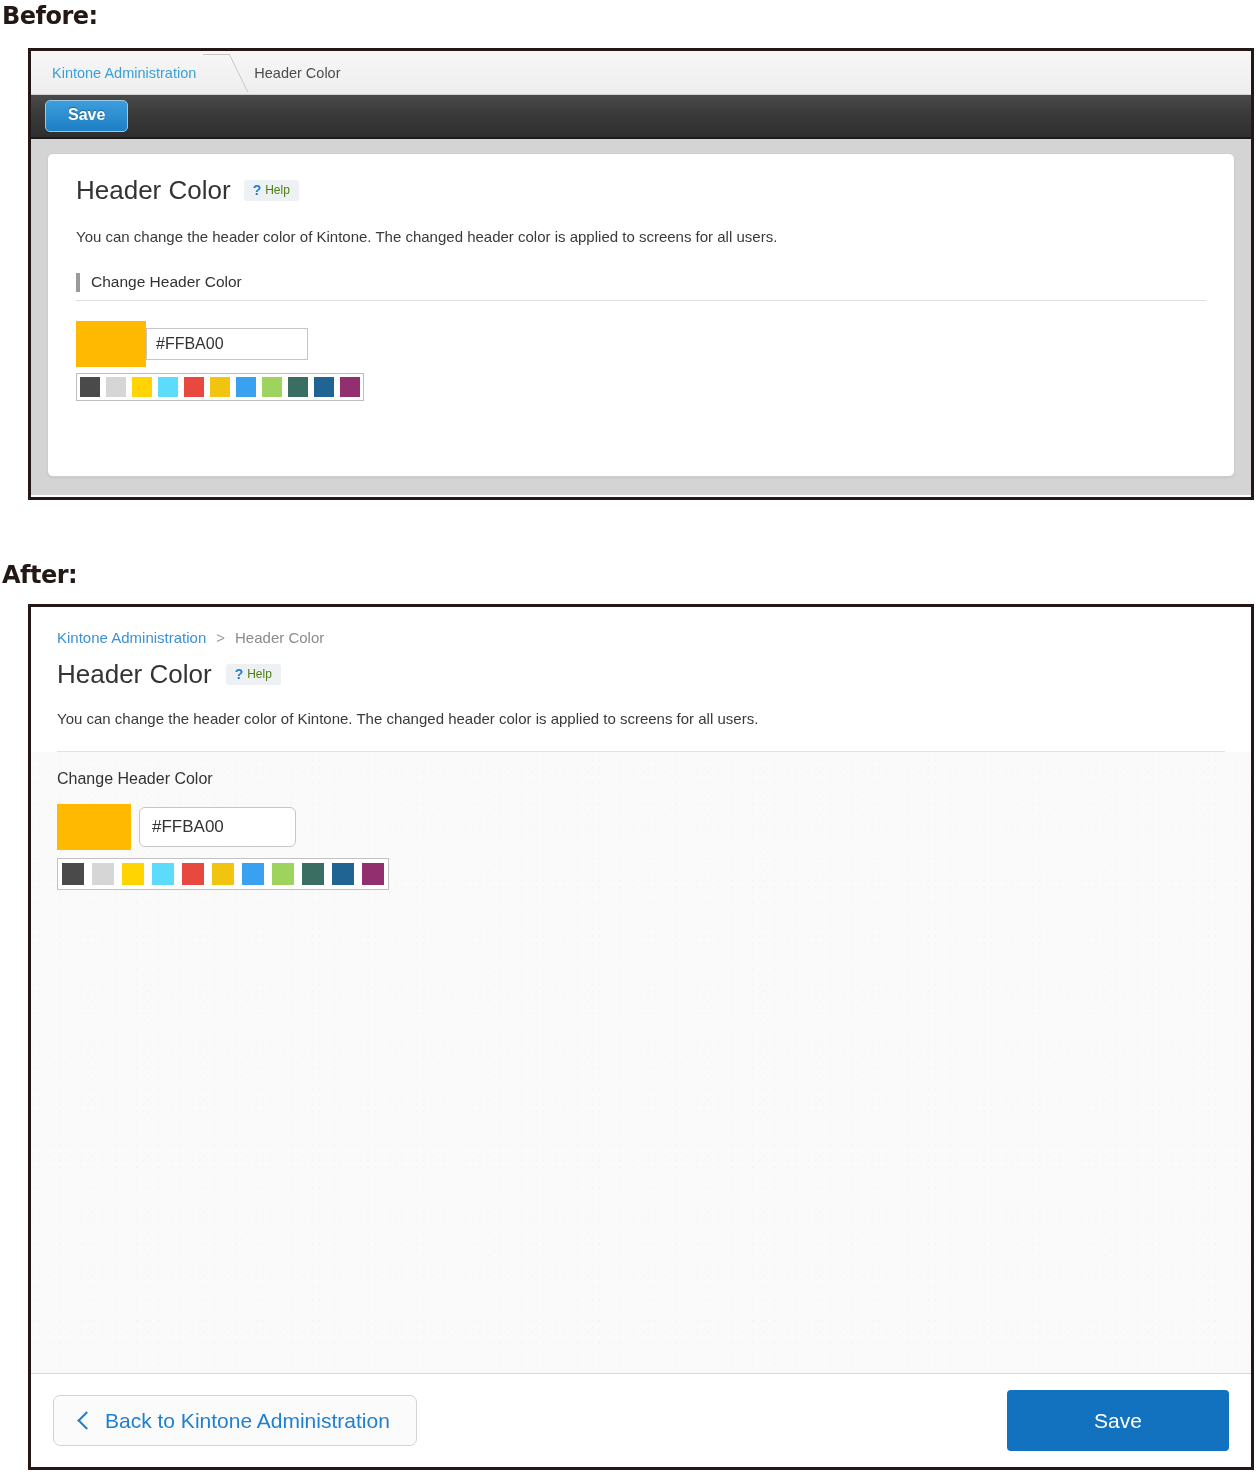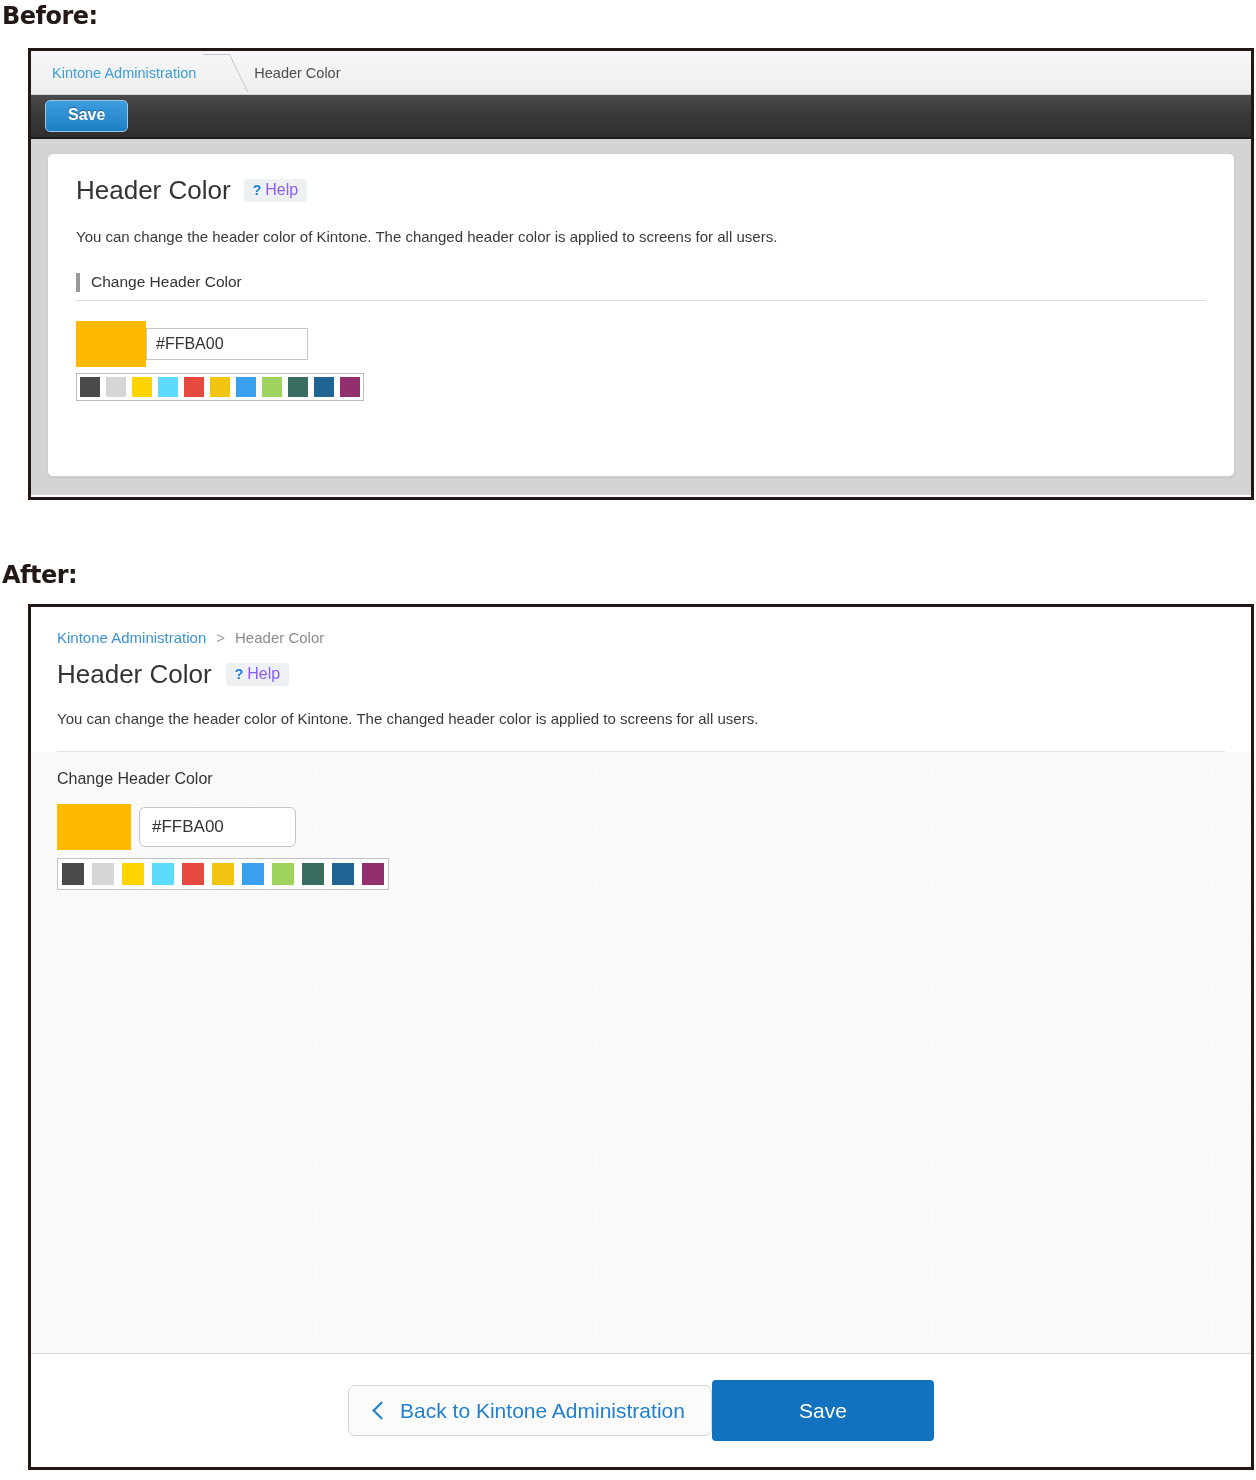--- a/index.html
+++ b/index.html
@@ -145,22 +145,22 @@
     cursor: pointer;
     white-space: nowrap;
   }
   .help-q {
     color: #1a7fd4;
     font-weight: bold;
     font-size: 14px;
     line-height: 1;
   }
   .help-text {
-    color: #8b5cf6;
-    font-size: 16px;
+    color: #4d7c0f;
+    font-size: 12px;
     line-height: 1;
   }
   .desc-text {
     font-size: 15px;
     color: #3a3a3a;
     line-height: 1.35;
   }
 
   
   .sect-head-bar {
@@ -310,26 +310,26 @@
     width: 30px;
     height: 30px;
     border: 4px solid #ffffff;
     box-sizing: border-box;
     cursor: pointer;
   }
 
   
   .after-footer {
     flex: 0 0 auto;
-    height: 114px;
+    height: 94px;
     border-top: 1px solid #d8d8d8;
     background: #ffffff;
     display: flex;
     align-items: center;
-    justify-content: center;
+    justify-content: space-between;
     padding: 0 22px;
     box-sizing: border-box;
   }
   .back-btn {
     display: inline-flex;
     align-items: center;
     gap: 12px;
     background: #fbfbfb;
     border: 1px solid #d4d4d4;
     border-radius: 7px;

